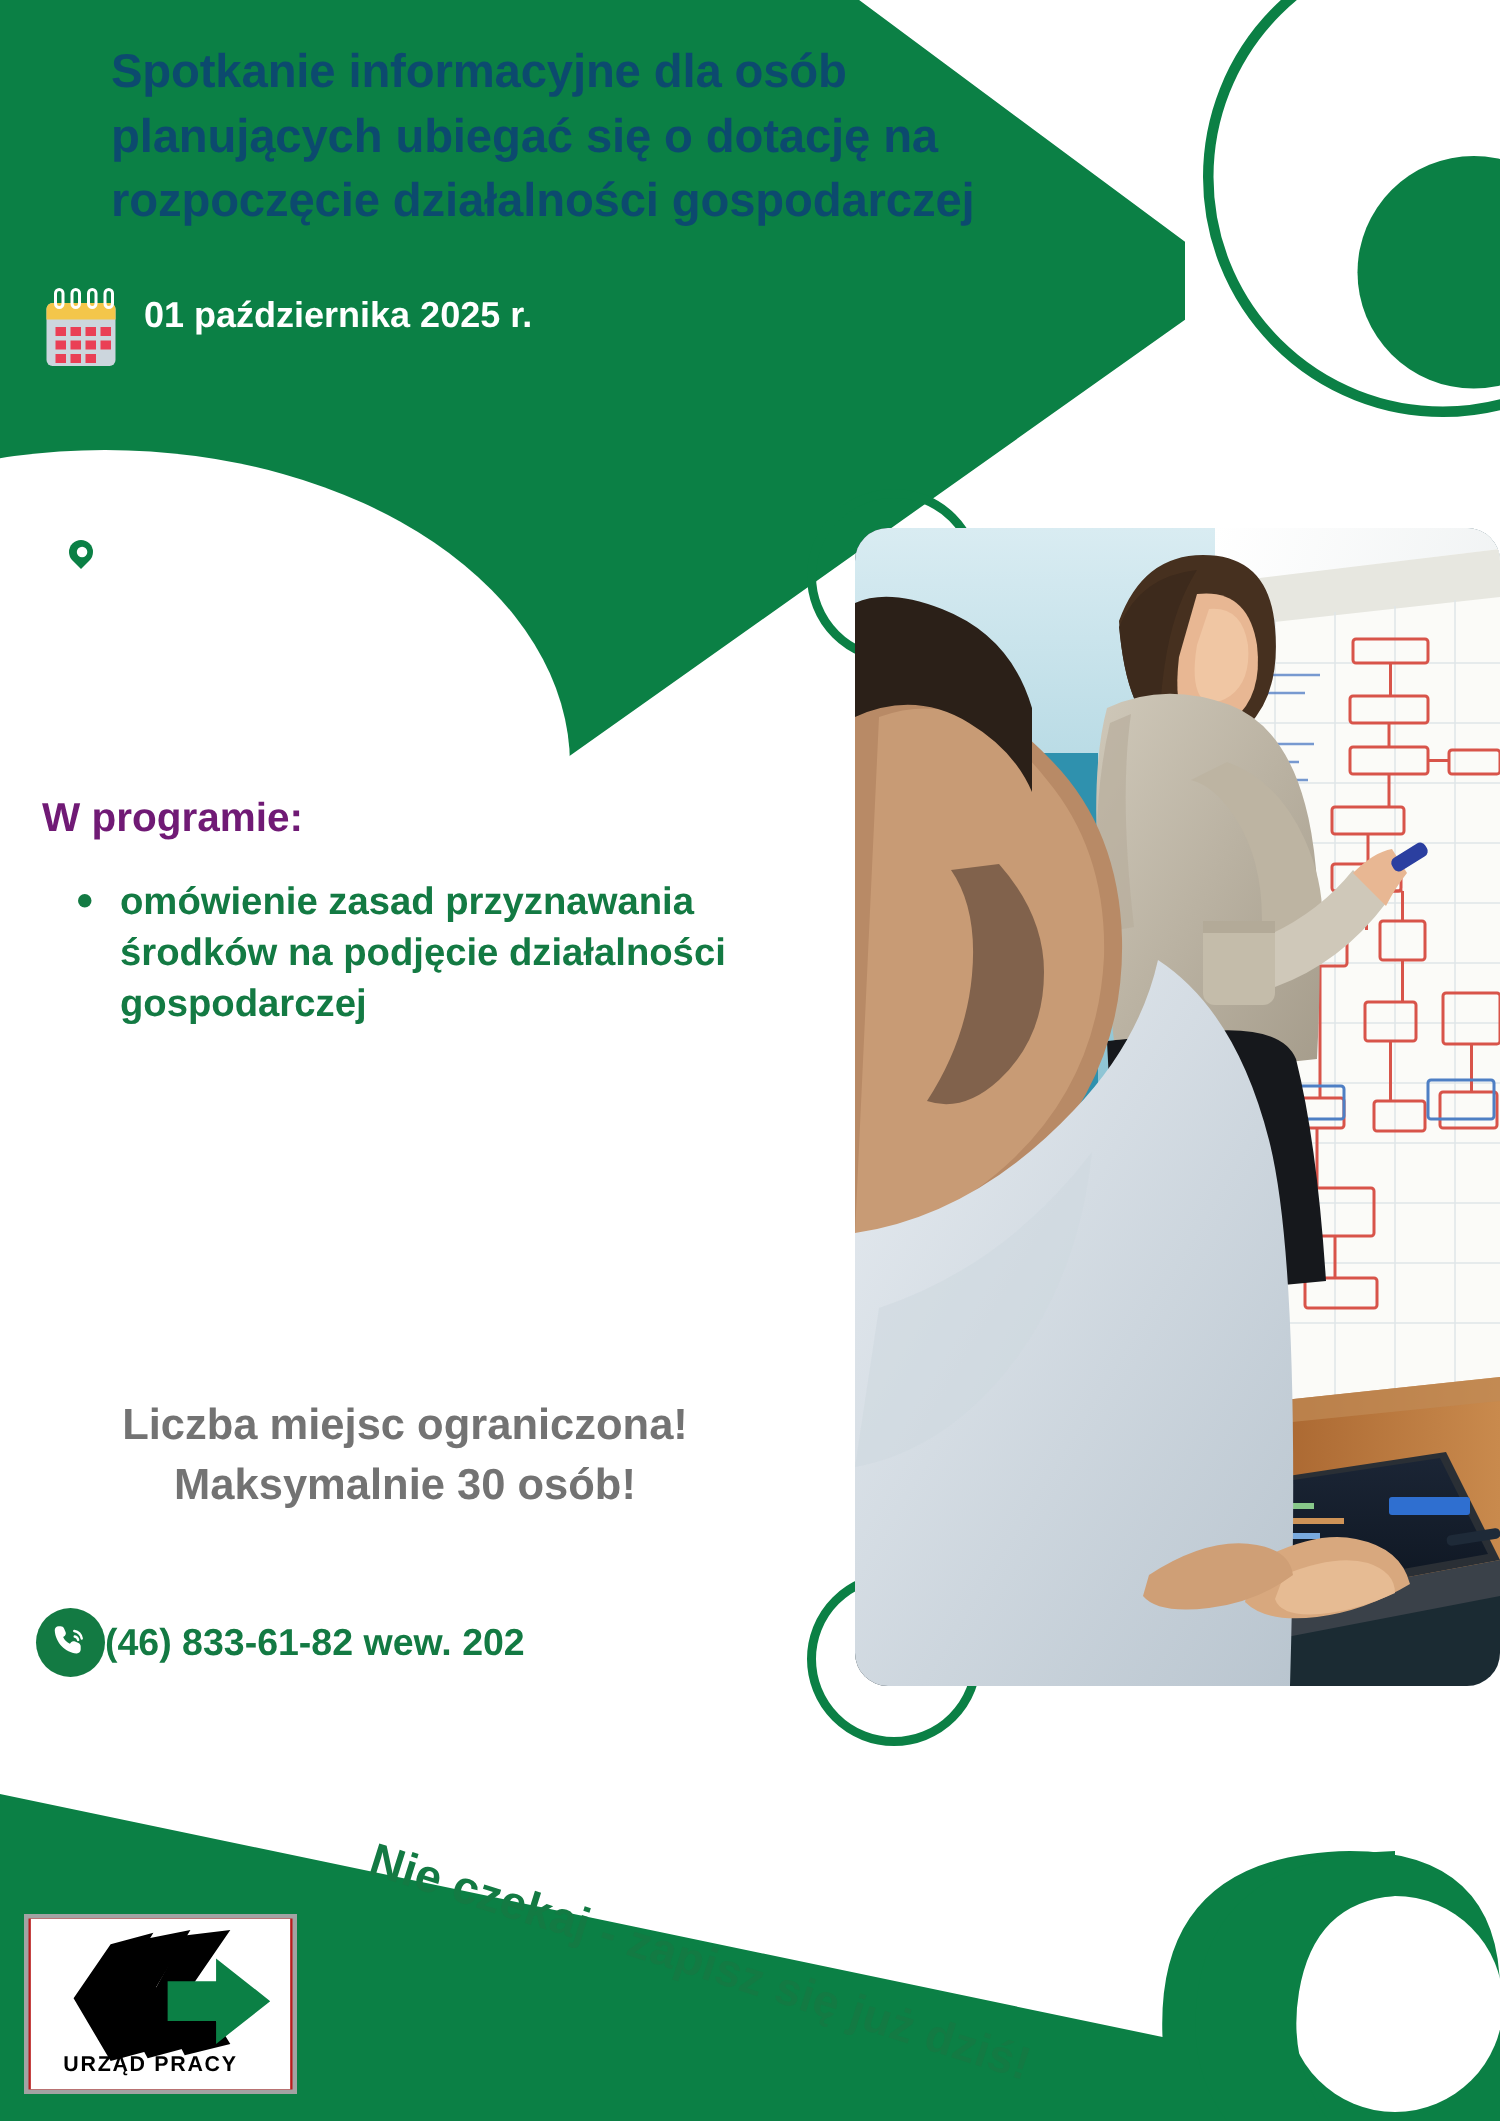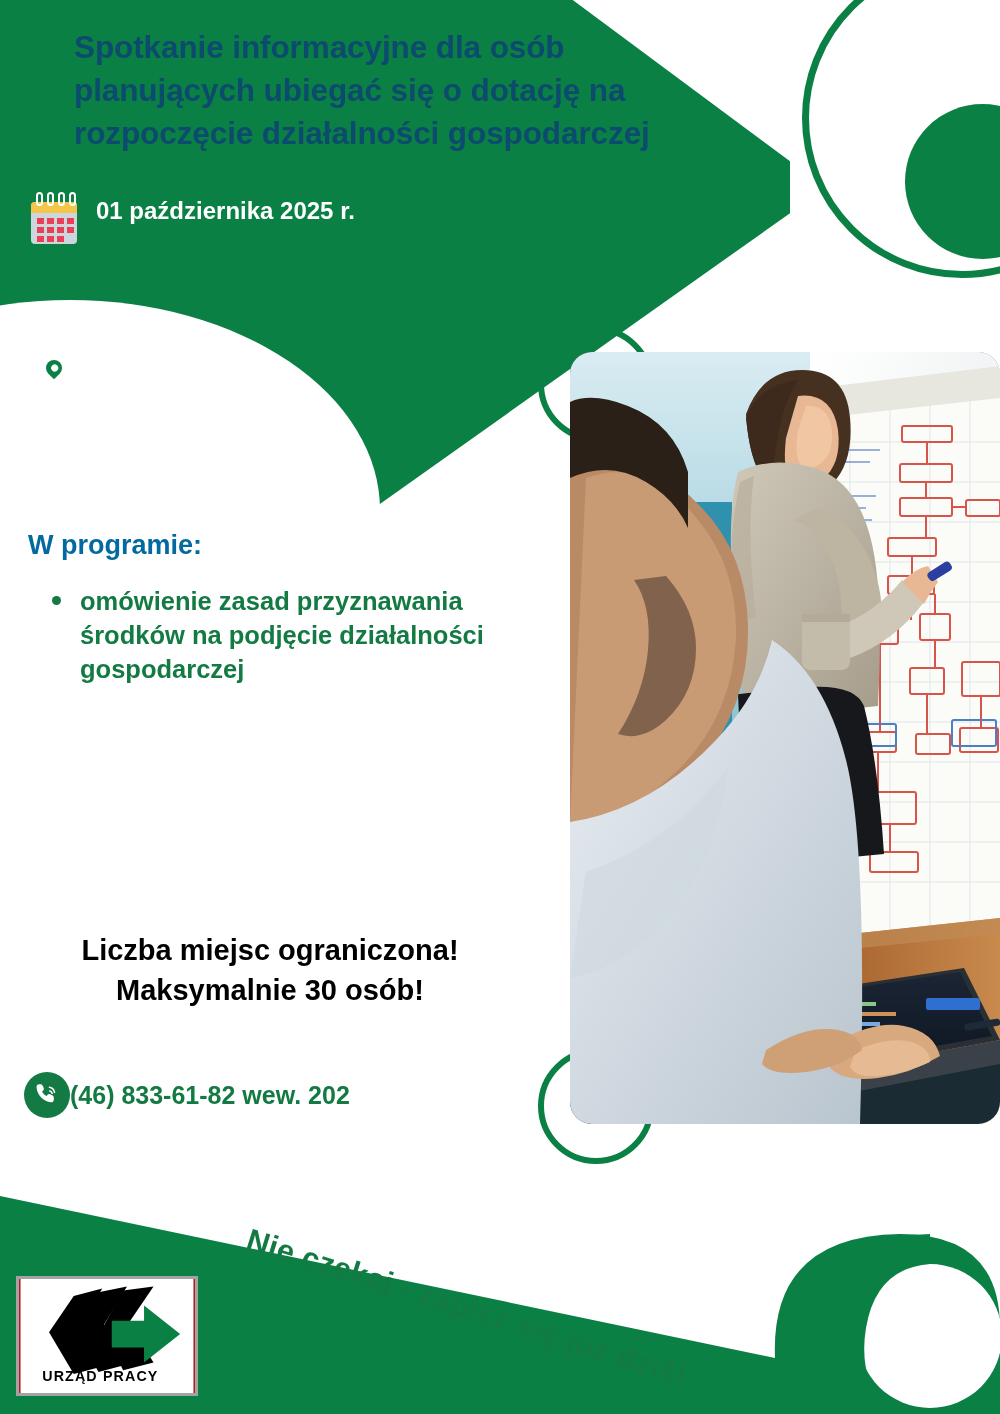--- a/index.html
+++ b/index.html
@@ -129,21 +129,21 @@
     border-radius:22px;
     overflow:hidden;
     background:#1b2b33;
   }
   .photo svg{display:block;width:100%;height:100%;}
 
   
   .prog-title{
     position:absolute;
     top:530px;left:28px;
-    color:#0369a1;
+    color:#701a75;
     font-size:27px;
     font-weight:bold;
   }
   .prog-list{
     position:absolute;
     top:584px;left:44px;
     width:500px;
     margin:0;padding:0;
     list-style:none;
   }
@@ -163,21 +163,21 @@
     width:9px;height:9px;
     border-radius:50%;
     background:#137a43;
   }
 
   .limit{
     position:absolute;
     top:930px;left:0;
     width:540px;
     text-align:center;
-    color:#000000;
+    color:#737373;
     font-size:29px;
     font-weight:bold;
     line-height:1.38;
   }
 
   .phone-row{
     position:absolute;
     top:1072px;left:24px;
     display:flex;
     align-items:center;

